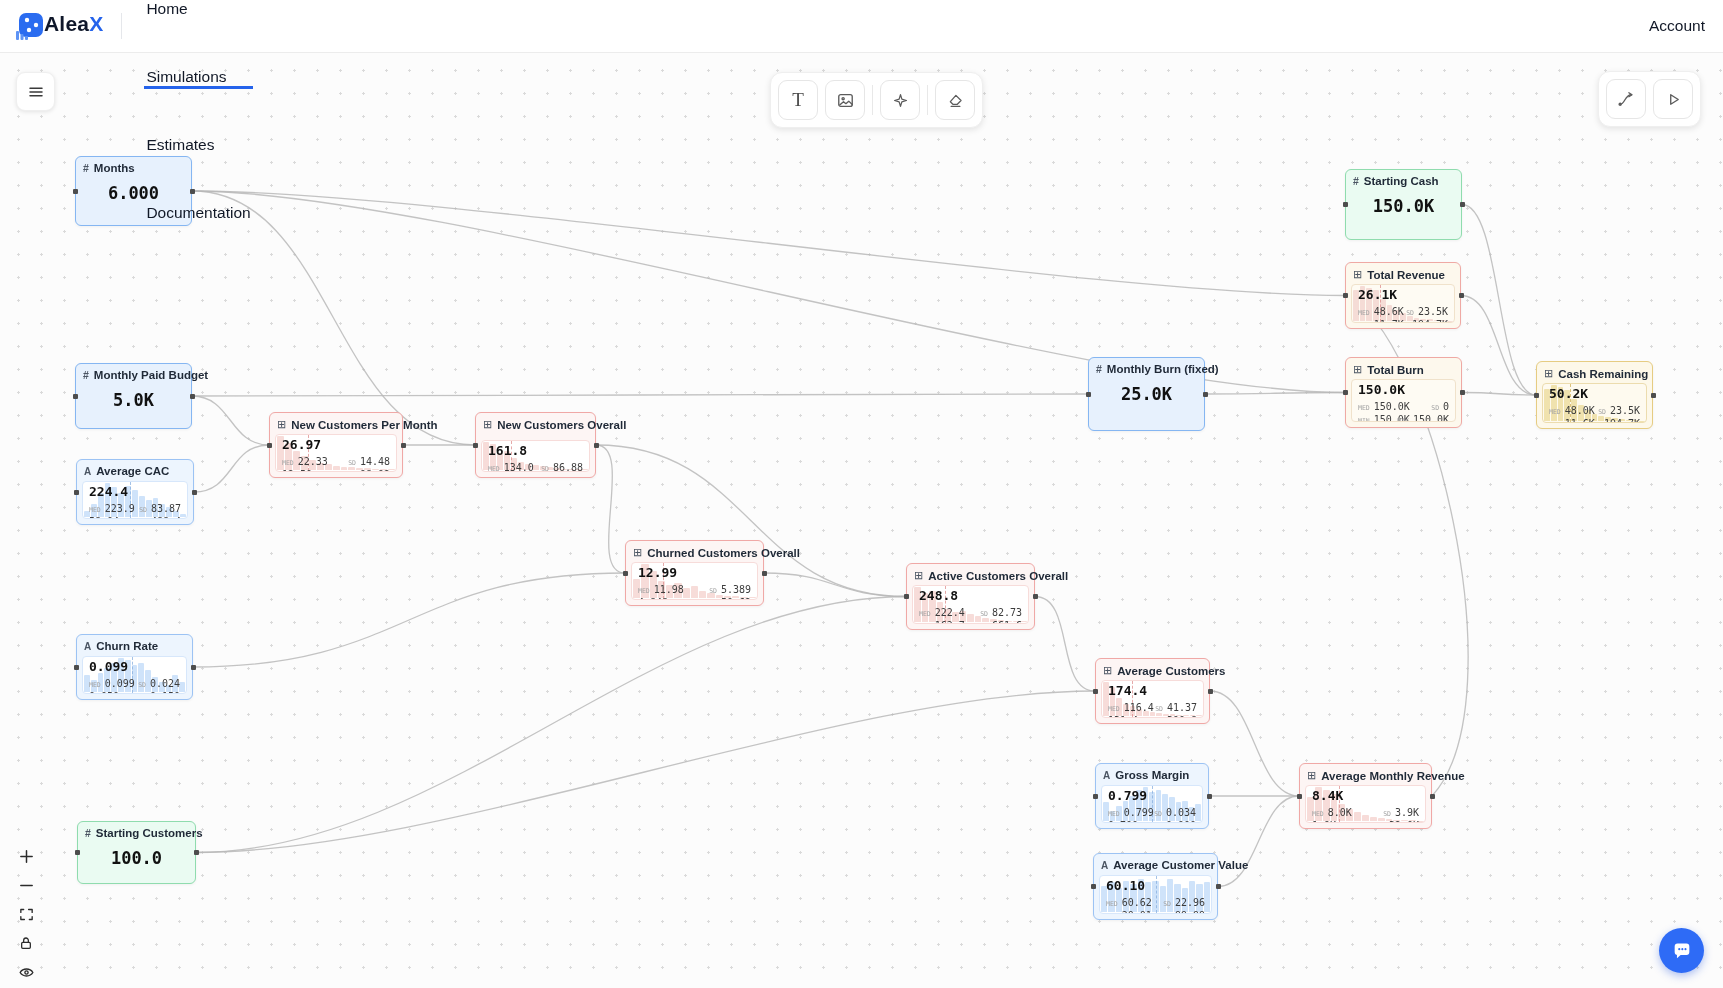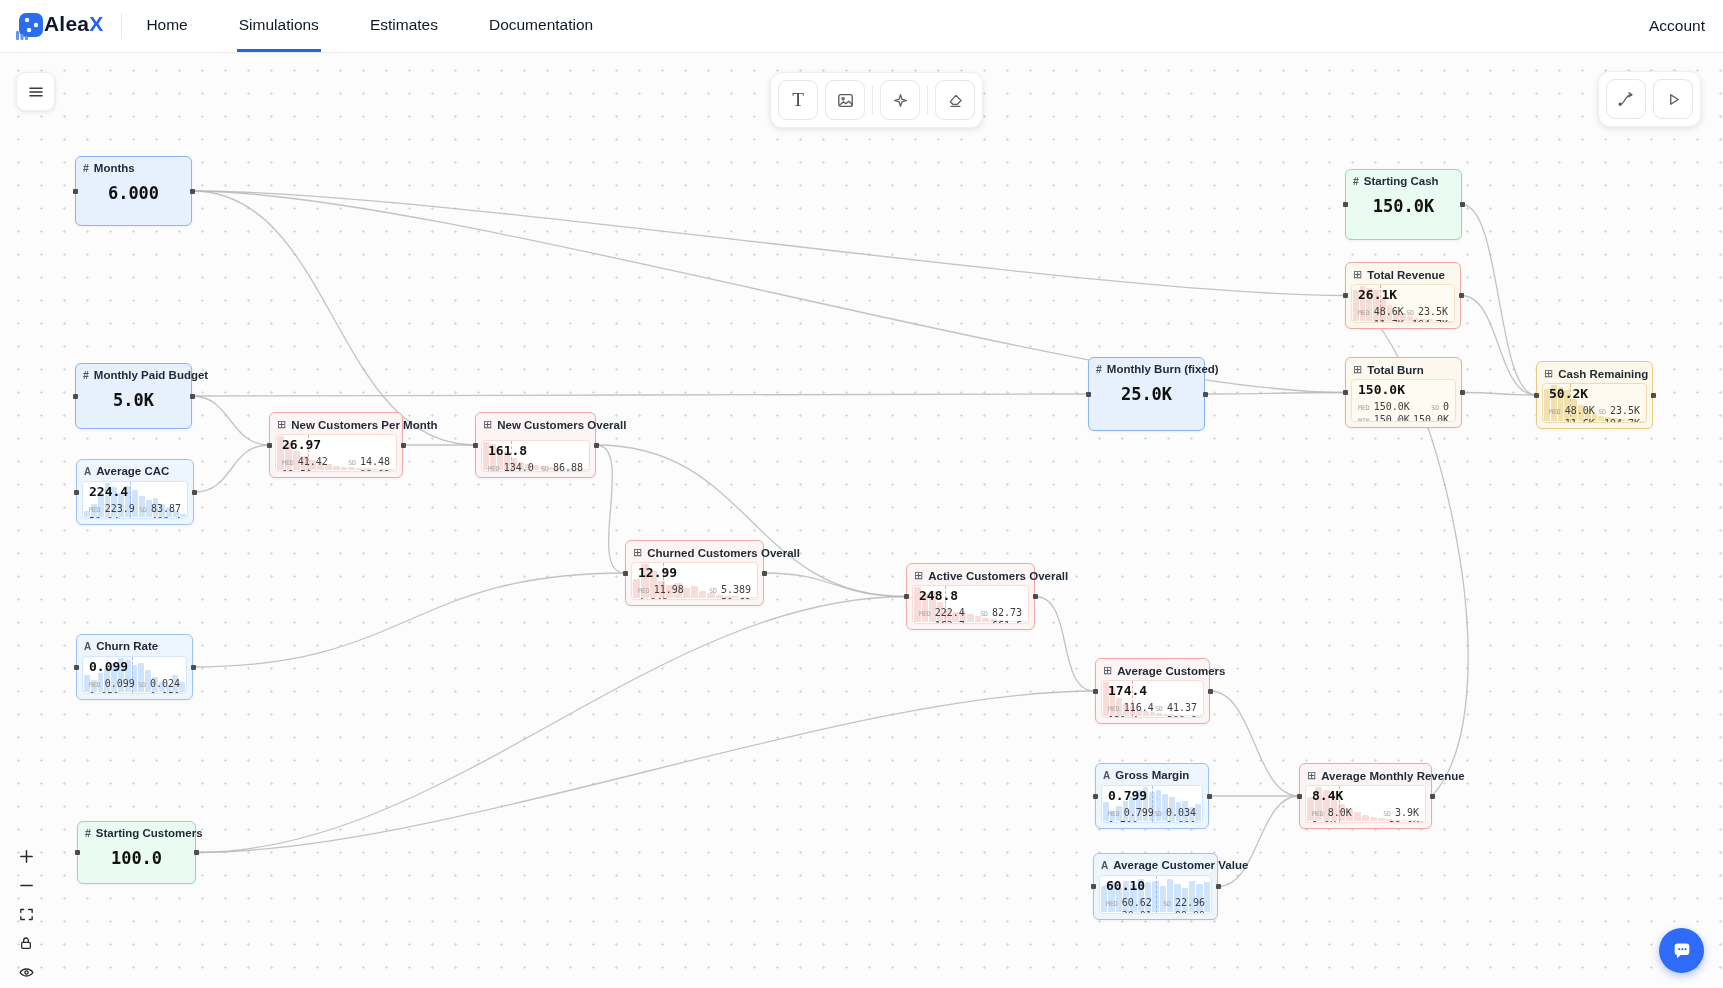--- a/index.html
+++ b/index.html
@@ -6,21 +6,21 @@
   body{width:1723px;height:988px;position:relative;overflow:hidden;background:#fff;
        font-family:"Liberation Sans",sans-serif;}
 
   
   #header{position:absolute;left:0;top:0;right:0;height:52px;background:#fff;
           border-bottom:1px solid #ececec;display:flex;align-items:center;z-index:50;}
   .brand{display:flex;align-items:flex-start;padding-left:15px;}
   .brand-name{font-size:21px;font-weight:800;color:#0f172a;letter-spacing:.2px;}
   .brand-name .x{color:#2563eb;}
   .hdr-divider{width:1px;height:26px;background:#e5e7eb;margin:0 22px 0 18px;}
-  .nav{display:flex;align-items:stretch;height:52px;gap:47px;}
+  .nav{display:flex;align-items:stretch;height:52px;gap:47px;flex-direction:column;}
   .nav-item{display:flex;align-items:center;font-size:15.5px;color:#111827;cursor:pointer;
             border-bottom:3px solid transparent;padding:0 2px;box-sizing:border-box;}
   .nav-item.active{border-bottom-color:#2563eb;font-weight:500;}
   .account{margin-left:auto;padding-right:18px;font-size:15.5px;color:#111827;cursor:pointer;}
 
   
   #canvas-bg{position:absolute;left:0;right:0;top:52px;bottom:0;background-color:#fcfcfc;
      background-image:radial-gradient(circle,#dadada 1.1px,transparent 1.1px);
      background-size:23px 23px;background-position:7px 7px;}
   #world{position:absolute;inset:0;z-index:5;}
@@ -247,21 +247,21 @@
           <div class="bar" style="height: 8%; background: rgb(247, 220, 217);"></div>
           <div class="bar" style="height: 6%; background: rgb(247, 220, 217);"></div>
           <div class="bar" style="height: 5%; background: rgb(247, 220, 217);"></div>
           <div class="bar" style="height: 4%; background: rgb(247, 220, 217);"></div>
           <div class="bar" style="height: 3%; background: rgb(247, 220, 217);"></div>
           <div class="bar" style="height: 2%; background: rgb(247, 220, 217);"></div>
         </div>
         <div class="marker" style="left: 27%; border-color: rgb(220, 141, 141);"></div>
         <div class="pv">26.97</div>
         <div class="stats-l">
-          <div class="srow"><span class="stat-label">MED </span><span class="stat-val">41.42</span></div>
+          <div class="srow"><span class="stat-label">MED </span><span class="stat-val">22.33</span></div>
           <div class="srow"><span class="stat-val">12.50</span></div>
         </div>
         <div class="stats-r">
           <div class="srow"><span class="stat-label">SD </span><span class="stat-val">14.48</span></div>
           <div class="srow"><span class="stat-val">98.92</span></div>
         </div>
       </div>
       <div class="handle hl"></div>
       <div class="handle hr"></div>
     </div>

